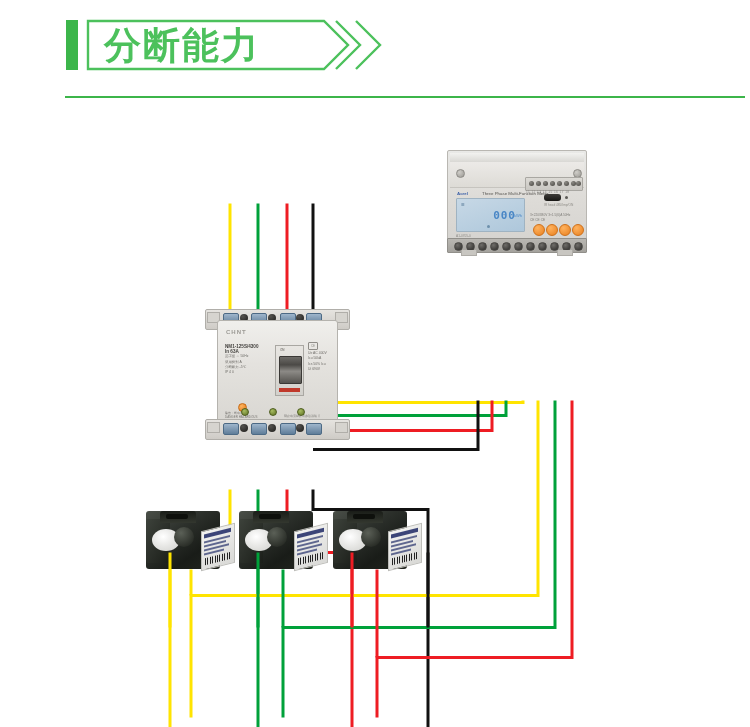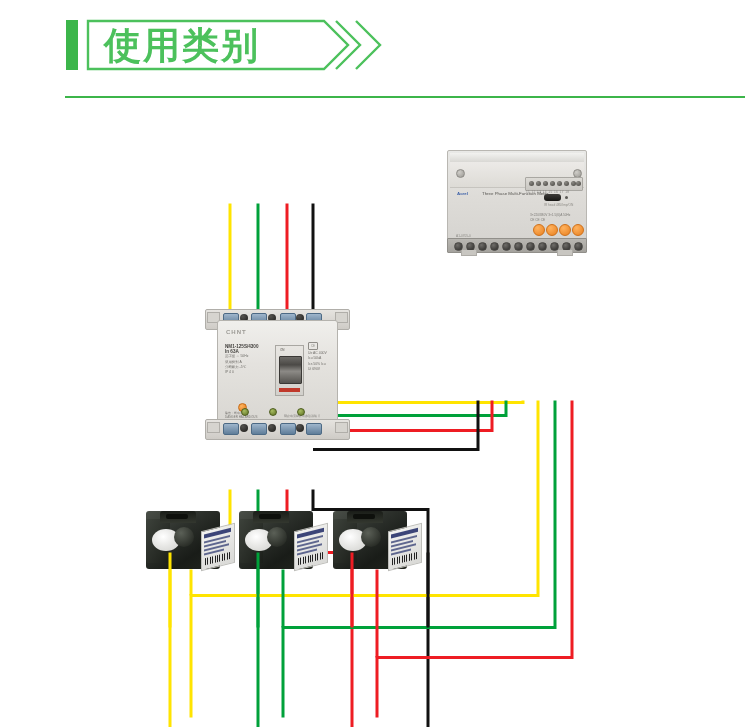--- a/index.html
+++ b/index.html
@@ -137,21 +137,21 @@
     </svg>
   </div>
 
   <div class="hdr-chev">
     <svg width="60" height="52" viewBox="0 0 60 52" xmlns="http://www.w3.org/2000/svg">
       <path d="M6,2 L30,26 L6,50" fill="none" stroke="#4cc15c" stroke-width="2.4"></path>
       <path d="M26,2 L50,26 L26,50" fill="none" stroke="#4cc15c" stroke-width="2.4"></path>
     </svg>
   </div>
 
-  <div class="hdr-title">使用类别</div>
+  <div class="hdr-title">分断能力</div>
   <div class="hdr-rule"></div>
 </div>
 
 <div class="diagram">
 
   <svg class="frame" width="750" height="622" viewBox="0 0 750 622" style="top:0;">
     <g fill="none" stroke-width="3" stroke-linecap="butt" stroke-linejoin="miter">
 
       <path stroke="#ffe400" d="M230,46 V215"></path>
       <path stroke="#00a13a" d="M258,46 V215"></path>
@@ -191,20 +191,26 @@
             <i style="left:38px;"></i>
             <i style="left:45px;"></i>
             <i style="left:50px;"></i>
         </div>
         <div class="m-commlabel">11 12 13 14 15 16 17 18</div>
       </div>
 
       <div class="m-brand">Acrel</div>
       <div class="m-model">Three Phase Multi-Function Meter</div>
 
+      <div class="m-lcd">
+        <div class="m-lcd-ico">☰</div>
+        <div class="m-lcd-val">000</div>
+        <div class="m-lcd-unit">kWh</div>
+        <div class="m-lcd-dot"></div>
+      </div>
 
       <div class="m-ir"></div>
       <div class="m-led"></div>
       <div class="m-irlabel">IR head     485/Imp/ON</div>
       <div class="m-spec">3×220/380V  3×1.5(6)A  50Hz</div>
       <div class="m-spec2">CE CE CE</div>
 
       <div class="m-btn" style="left:85px;"></div>
       <div class="m-btn" style="left:98px;"></div>
       <div class="m-btn" style="left:111px;"></div>

